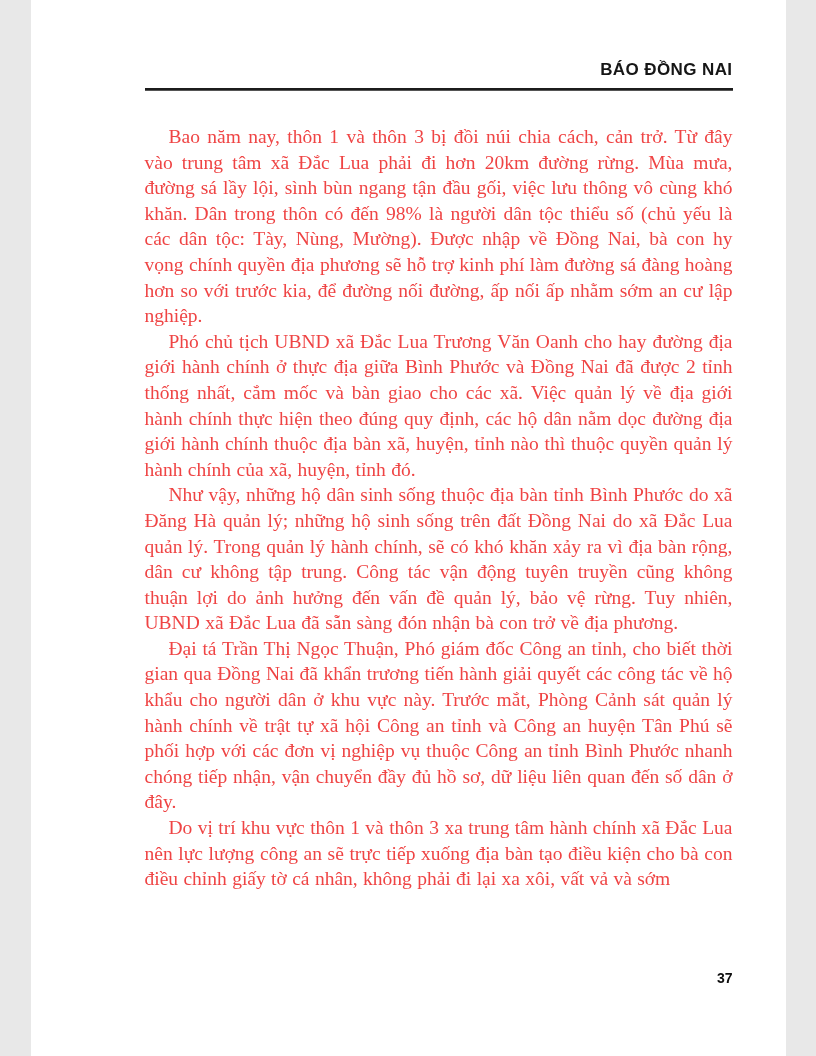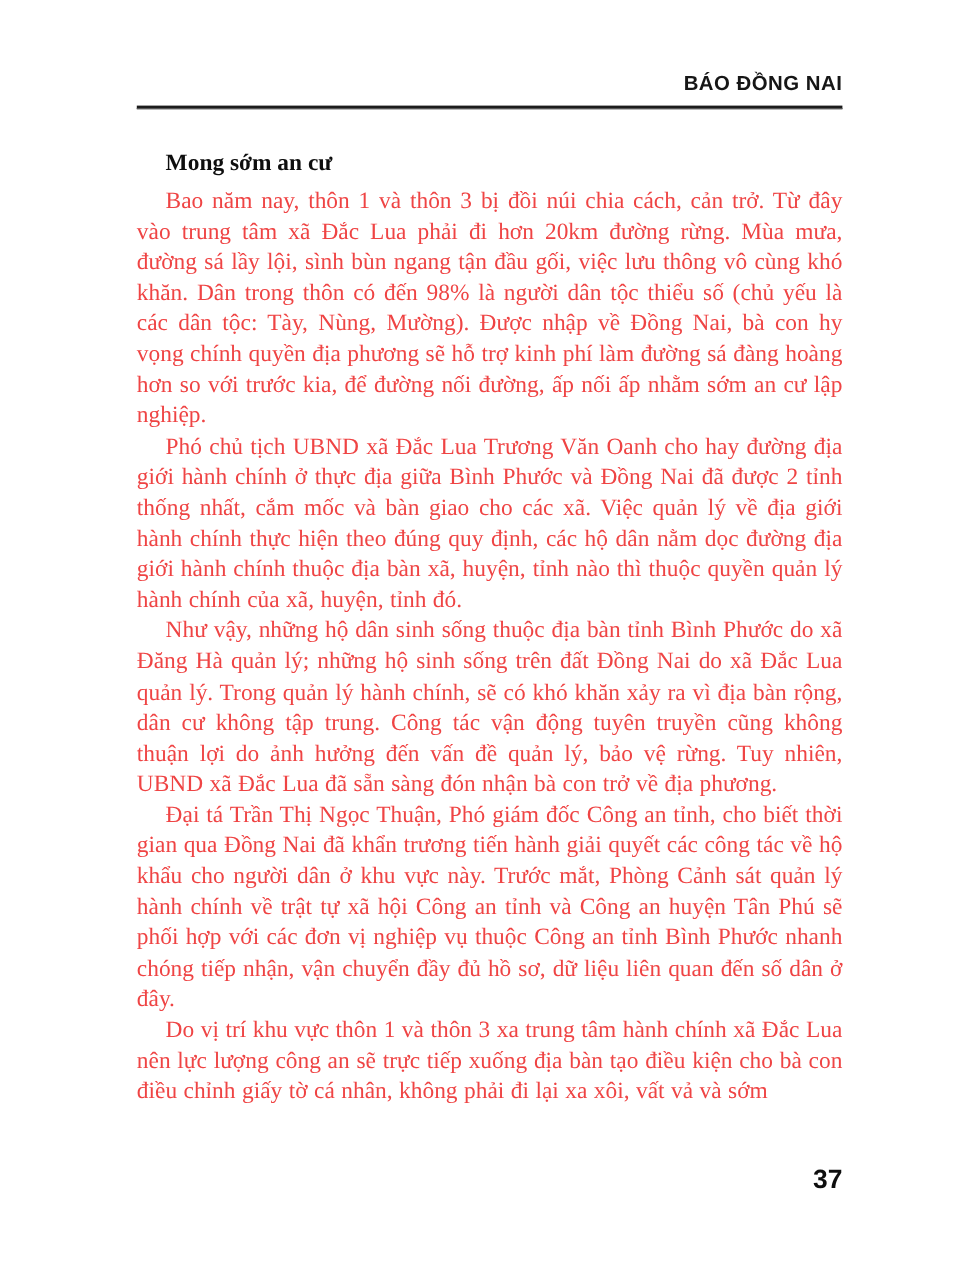--- a/index.html
+++ b/index.html
@@ -2,21 +2,21 @@
 <html><head>
 <meta charset="utf-8">
 <style>
   html, body {
     margin: 0;
     padding: 0;
     background: #e8e8e8;
   }
   .page {
     position: relative;
-    width: 816px;
+    width: 755px;
     height: 1056px;
     background: #ffffff;
     font-family: "Liberation Serif", serif;
     color: #111111;
     overflow: hidden;
     margin: 0 auto;
   }
   .running-header {
     position: absolute;
     left: 114px;
@@ -63,35 +63,34 @@
     word-spacing: 0.5px;
   }
   .page-number {
     position: absolute;
     left: 114px;
     top: 970px;
     width: 588px;
     text-align: right;
     font-family: "Liberation Sans", sans-serif;
     font-weight: 700;
-    font-size: 22px;
+    font-size: 14px;
     color: #0e0e0e;
   }
 </style>
 </head>
 <body>
 
 <div class="page">
 
   <div class="running-header">BÁO ĐỒNG NAI</div>
 
   <div class="header-rule"></div>
 
   <div class="article">
-    <h2 class="article-heading">Mong sớm an cư</h2>
 
     <p>Bao năm nay, thôn 1 và thôn 3 bị đồi núi chia cách, cản trở. Từ đây vào trung tâm xã Đắc Lua phải đi hơn 20km đường rừng. Mùa mưa, đường sá lầy lội, sình bùn ngang tận đầu gối, việc lưu thông vô cùng khó khăn. Dân trong thôn có đến 98% là người dân tộc thiểu số (chủ yếu là các dân tộc: Tày, Nùng, Mường). Được nhập về Đồng Nai, bà con hy vọng chính quyền địa phương sẽ hỗ trợ kinh phí làm đường sá đàng hoàng hơn so với trước kia, để đường nối đường, ấp nối ấp nhằm sớm an cư lập nghiệp.</p>
 
     <p>Phó chủ tịch UBND xã Đắc Lua Trương Văn Oanh cho hay đường địa giới hành chính ở thực địa giữa Bình Phước và Đồng Nai đã được 2 tỉnh thống nhất, cắm mốc và bàn giao cho các xã. Việc quản lý về địa giới hành chính thực hiện theo đúng quy định, các hộ dân nằm dọc đường địa giới hành chính thuộc địa bàn xã, huyện, tỉnh nào thì thuộc quyền quản lý hành chính của xã, huyện, tỉnh đó.</p>
 
     <p>Như vậy, những hộ dân sinh sống thuộc địa bàn tỉnh Bình Phước do xã Đăng Hà quản lý; những hộ sinh sống trên đất Đồng Nai do xã Đắc Lua quản lý. Trong quản lý hành chính, sẽ có khó khăn xảy ra vì địa bàn rộng, dân cư không tập trung. Công tác vận động tuyên truyền cũng không thuận lợi do ảnh hưởng đến vấn đề quản lý, bảo vệ rừng. Tuy nhiên, UBND xã Đắc Lua đã sẵn sàng đón nhận bà con trở về địa phương.</p>
 
     <p>Đại tá Trần Thị Ngọc Thuận, Phó giám đốc Công an tỉnh, cho biết thời gian qua Đồng Nai đã khẩn trương tiến hành giải quyết các công tác về hộ khẩu cho người dân ở khu vực này. Trước mắt, Phòng Cảnh sát quản lý hành chính về trật tự xã hội Công an tỉnh và Công an huyện Tân Phú sẽ phối hợp với các đơn vị nghiệp vụ thuộc Công an tỉnh Bình Phước nhanh chóng tiếp nhận, vận chuyển đầy đủ hồ sơ, dữ liệu liên quan đến số dân ở đây.</p>
 
     <p>Do vị trí khu vực thôn 1 và thôn 3 xa trung tâm hành chính xã Đắc Lua nên lực lượng công an sẽ trực tiếp xuống địa bàn tạo điều kiện cho bà con điều chỉnh giấy tờ cá nhân, không phải đi lại xa xôi, vất vả và sớm</p>

